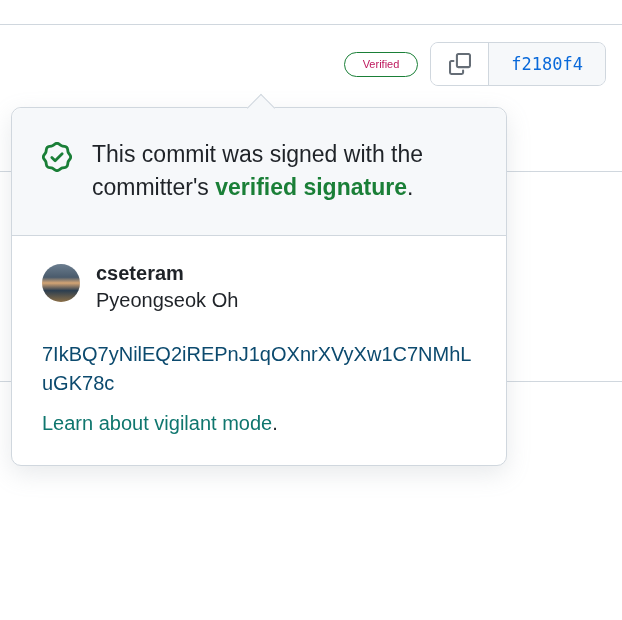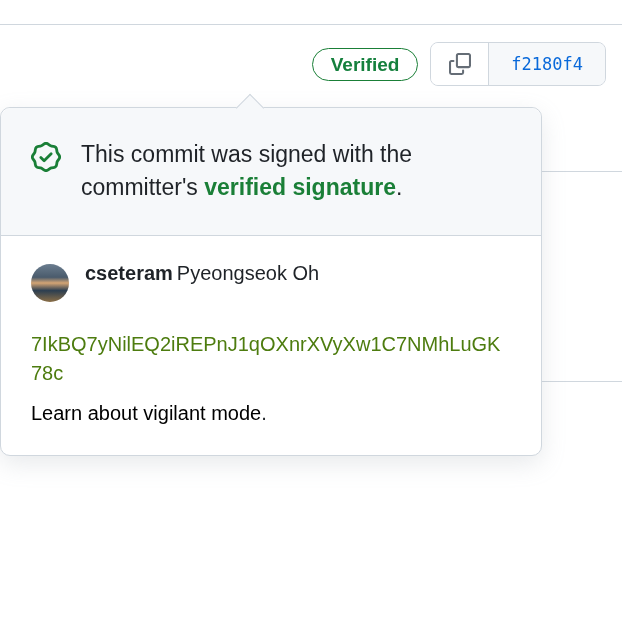--- a/index.html
+++ b/index.html
@@ -44,26 +44,26 @@
     .header-buttons {
       position: absolute;
       top: 42px;
       right: 16px;
       display: flex;
       align-items: center;
       gap: 12px;
     }
     .verified-badge {
       border: 1.5px solid #1a7f37;
-      color: #15803d;
+      color: #be185d;
       background: #ffffff;
       border-radius: 999px;
       padding: 6px 18px;
-      font-size: 19px;
-      font-weight: 700;
+      font-size: 11px;
+      font-weight: 400;
       cursor: pointer;
       line-height: 1;
       position: relative;
     }
     .btn-group {
       display: flex;
       align-items: stretch;
       border: 1px solid #d0d7de;
       border-radius: 8px;
       overflow: hidden;
@@ -85,22 +85,22 @@
       font-size: 17px;
       padding: 10px 22px;
       cursor: pointer;
       display: flex;
       align-items: center;
       background: #f6f8fa;
     }
     .popover {
       position: absolute;
       top: 107px;
-      left: 0;
-      width: 542px;
+      left: 11px;
+      width: 496px;
       border: 1px solid #d0d7de;
       border-radius: 10px;
       background: #ffffff;
       box-shadow: 0 8px 24px rgba(140,149,159,0.2);
       z-index: 10;
     }
     .popover-caret {
       position: absolute;
       top: -10px;
       left: 239px;
@@ -149,51 +149,51 @@
     .avatar {
       width: 38px;
       height: 38px;
       border-radius: 50%;
       background: linear-gradient(180deg, #6b7d8f 0%, #4a5b6c 35%, #d4a574 50%, #2c3e50 70%, #8b6f47 100%);
       flex-shrink: 0;
       margin-top: 2px;
     }
     .user-names {
       display: flex;
-      flex-direction: row;
+      flex-direction: column;
       gap: 4px;
     }
     .username {
       font-weight: 600;
       font-size: 20px;
       color: #1f2328;
     }
     .realname {
       font-size: 20px;
       color: #1f2328;
       font-weight: 400;
     }
     .fingerprint-label {
       font-size: 20px;
       color: #656d76;
       margin-bottom: 6px;
     }
     .fingerprint-value {
       font-size: 20px;
-      color: #4d7c0f;
+      color: #0c4a6e;
       line-height: 1.45;
       word-break: break-all;
       margin-bottom: 14px;
     }
     .vigilant-line {
       font-size: 20px;
       color: #1f2328;
     }
     .vigilant-line .learn-link {
-      color: #000000;
+      color: #0f766e;
       cursor: pointer;
     }
     svg {
       display: block;
     }
   </style>
 </head>
 <body>
 
 <div class="top-divider"></div>

